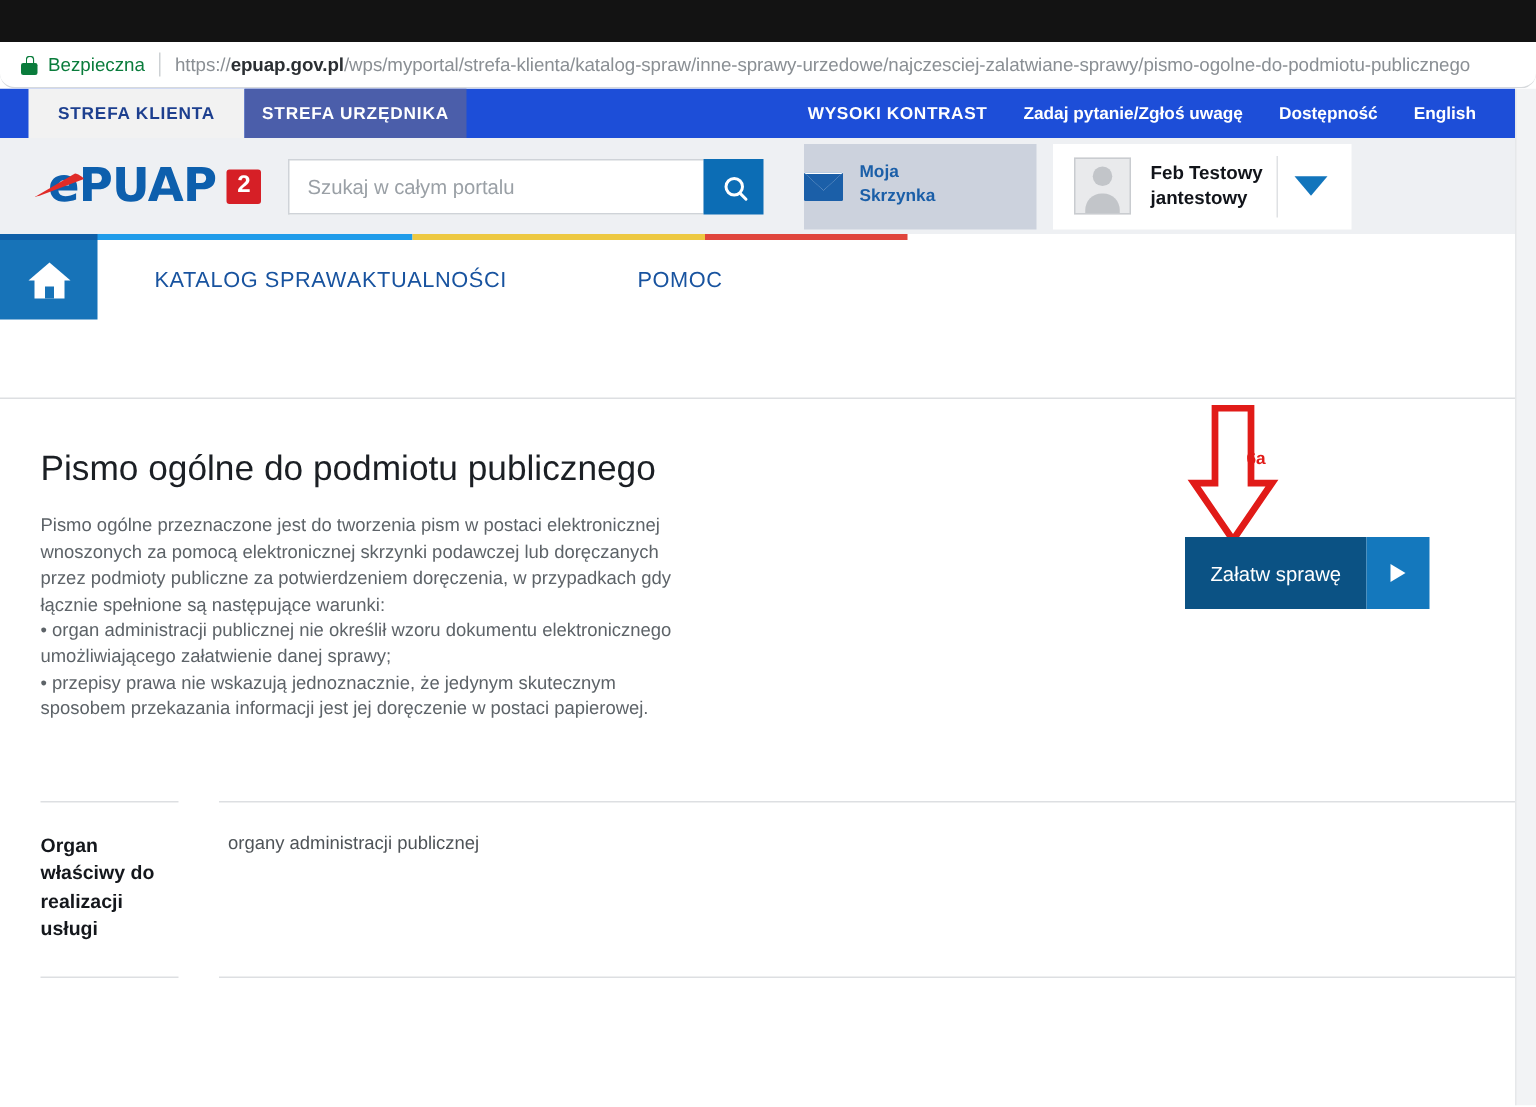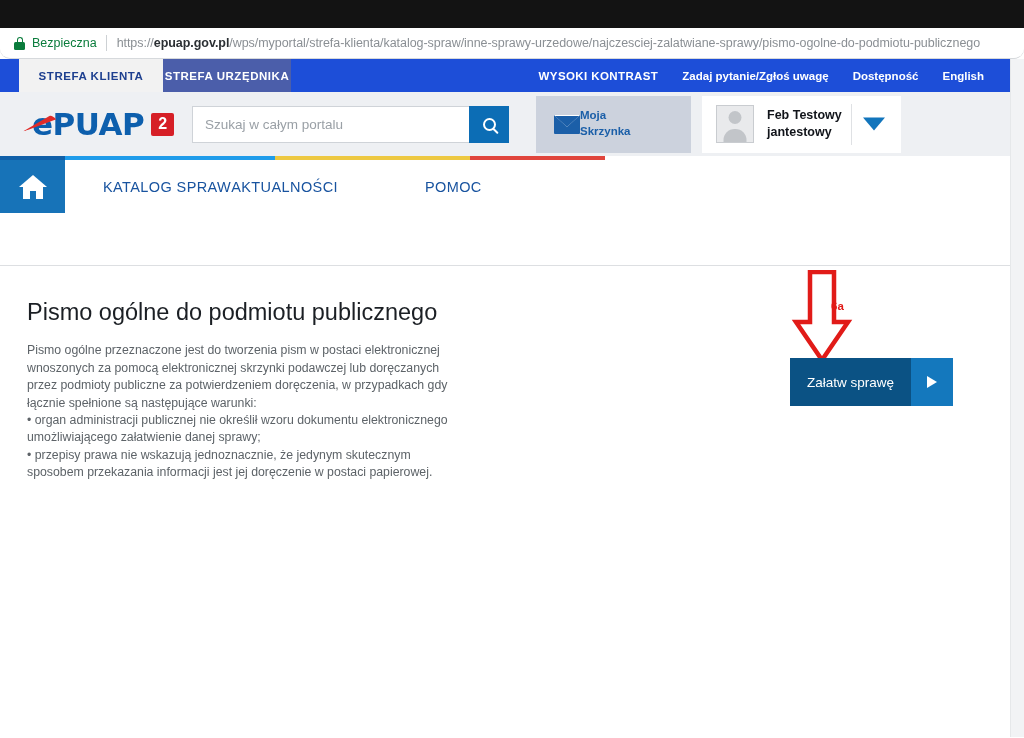--- a/index.html
+++ b/index.html
@@ -71,21 +71,21 @@
   }
   .zone-tab {
     display: flex; align-items: center; justify-content: center;
     font-size: 11.5px; font-weight: 700; letter-spacing: 0.55px;
   }
   .zone-tab.active {
     width: 144px; background: #f2f2f2; color: #1d3f8f;
     margin-left: 19px;
   }
   .zone-tab.inactive {
-    width: 128px; background: #4b5eaa; color: #ffffff;
+    width: 148px; background: #4b5eaa; color: #ffffff;
   }
   .topbar-links {
     margin-left: auto; display: flex; align-items: center;
     gap: 24px; padding-right: 26px;
   }
   .topbar-links a {
     font-size: 11.5px; font-weight: 700; color: #ffffff;
     text-decoration: none; white-space: nowrap;
   }
   .topbar-links a.wide-letter { letter-spacing: 0.4px; }
@@ -142,21 +142,21 @@
     border-radius: 50%; position: relative;
   }
   .mag::after {
     content: ""; position: absolute; right: -5px; bottom: -4px;
     width: 7px; height: 2.2px; background: #fff;
     transform: rotate(45deg); border-radius: 1px;
   }
   .mailbox {
     margin-left: 27px; width: 155px; height: 57px;
     background: #ccd2dd;
-    display: flex; align-items: center; padding-left: 18px; 
+    display: flex; align-items: center; gap: 11px;
   }
   .env {
     width: 26px; height: 19px; background: #1b5fa8;
     position: relative; flex: none; border-radius: 1px;
   }
   .env::after {
     content: ""; position: absolute; top: 0; left: 0;
     width: 0; height: 0;
     border-left: 13px solid transparent;
     border-right: 13px solid transparent;
@@ -426,16 +426,23 @@
       </div>
 
       <div class="cta">
         <div class="cta-main">Załatw sprawę</div>
         <div class="cta-arrow">
           <span class="tri"></span>
         </div>
       </div>
     </div>
 
+    <div class="info-table">
+      <div class="info-row">
+        <div class="info-label-cell">Organ właściwy do realizacji usługi</div>
+        <div class="info-gap"></div>
+        <div class="info-value-cell">organy administracji publicznej</div>
+      </div>
+    </div>
   </div>
 
   <div class="right-gutter"></div>
 </div>
 
 </body></html>

